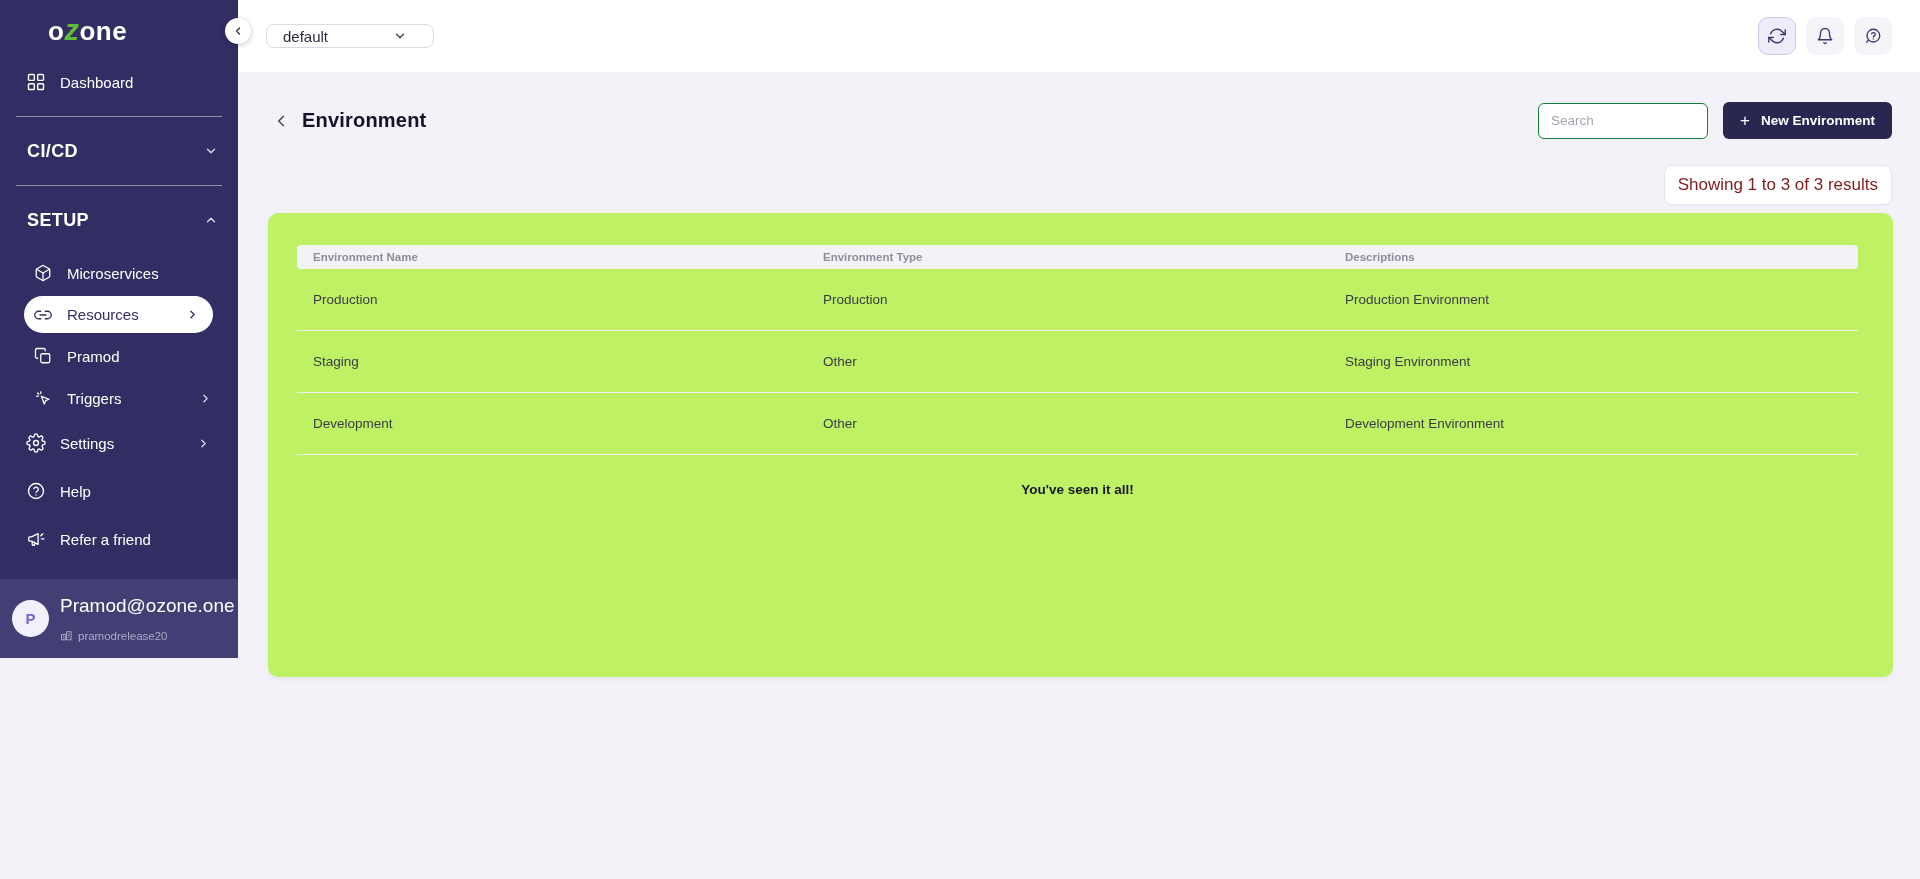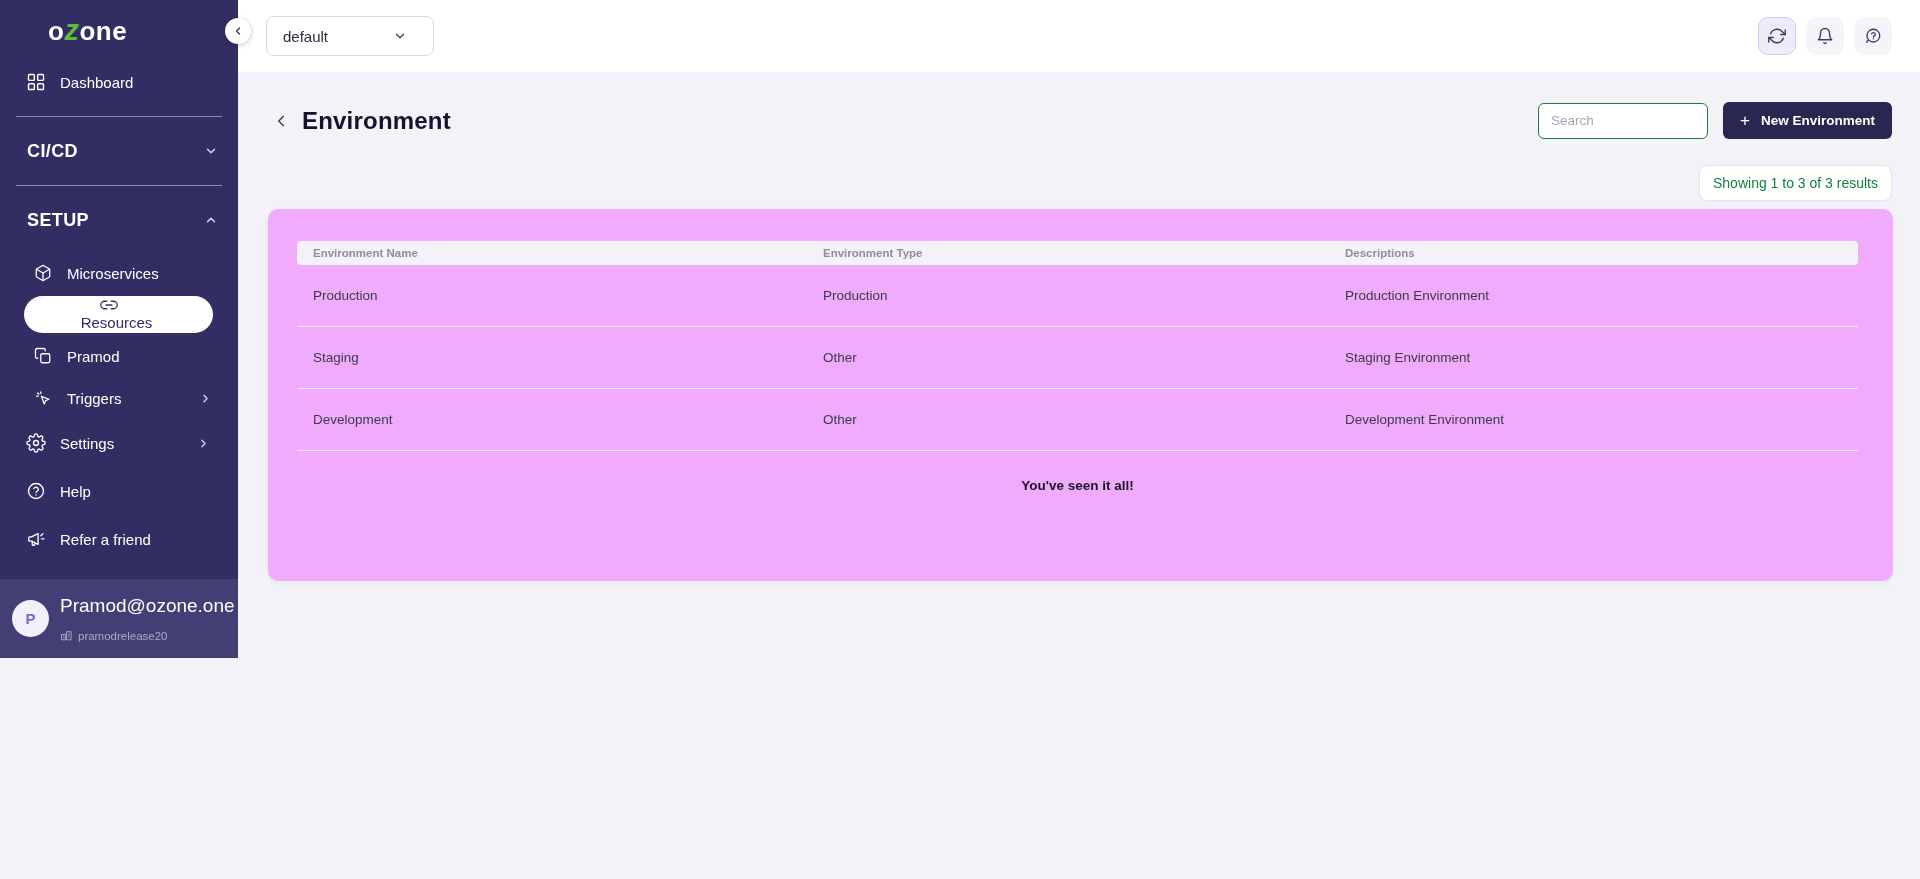--- a/index.html
+++ b/index.html
@@ -32,21 +32,21 @@
   .divider { height:1px; background:rgba(255,255,255,.45); margin:14px 16px; }
   .section {
     display:flex; align-items:center; justify-content:space-between;
     height:40px; padding:0 20px 0 27px; font-size:18px; font-weight:bold;
     letter-spacing:.4px; cursor:pointer;
   }
   .sub-item { height:42px; padding-left:34px; }
   .sub-item .ico { width:18px; height:18px; margin-right:15px; }
   .nav-item.active {
     background:#fff; color:#322e63; border-radius:19px; height:37px;
-    margin:2px 25px 2px 24px; padding:0 14px 0 10px;flex-direction:column;
+    margin:2px 25px 2px 24px; padding:0 14px 0 10px;
   }
   .chev-right { margin-left:auto; width:13px; height:13px; }
   .sidebar-bottom { position:absolute; bottom:95px; left:0; right:0; }
   .sidebar-bottom .nav-item { height:48px; }
   .user-panel {
     position:absolute; bottom:0; left:0; right:0; height:79px;
     background:#433e73; display:flex; align-items:center; padding:0 12px; gap:11px;
     cursor:pointer;
   }
   .avatar {
@@ -63,59 +63,59 @@
     border-radius:50%; background:#fff; box-shadow:0 1px 5px rgba(0,0,0,.25);
     display:flex; align-items:center; justify-content:center; cursor:pointer; z-index:10;
   }
 
   
   .topbar {
     position:absolute; left:238px; top:0; right:0; height:72px; background:#fff;
     display:flex; align-items:center; justify-content:space-between; padding:0 28px;
   }
   .workspace-select {
-    width:168px; height:40px; border:1px solid #d9d8e3; border-radius:8px;
+    width:168px; height:24px; border:1px solid #d9d8e3; border-radius:8px;
     display:flex; align-items:center; justify-content:space-between;
     padding:0 26px 0 16px; font-size:15px; color:#2e2b3d; cursor:pointer; background:#fff;
   }
   .topbar-actions { display:flex; align-items:center; gap:10px; }
   .icon-btn {
     width:38px; height:38px; border-radius:10px; background:#f4f4f9;
     border:1px solid transparent; display:flex; align-items:center; justify-content:center;
     cursor:pointer; color:#3b3769;
   }
   .icon-btn.highlight { background:#eeecf9; border-color:#cfc9ef; }
 
   
   .content { position:absolute; left:238px; top:72px; right:0; bottom:0; }
   .content-header { display:flex; align-items:center; padding:30px 28px 0 32px; }
   .back-btn { background:none; border:none; cursor:pointer; color:#4a4754; padding:2px; margin-right:10px; }
-  .page-title { font-size:24px; font-weight:bold; color:#15132b; letter-spacing:.2px; }
+  .page-title { font-size:20px; font-weight:bold; color:#15132b; letter-spacing:.2px; }
   .header-right { margin-left:auto; display:flex; align-items:center; gap:15px; }
   .search-input {
     width:170px; height:36px; border:1px solid #15803d; border-radius:6px;
     padding:0 12px; font-size:13.5px; color:#2e2b3d; background:#fff; outline:none;
     font-family:"Liberation Sans", sans-serif;
   }
   .search-input::placeholder { color:#a6a3b2; }
   .primary-btn {
     height:37px; background:#292752; color:#fff; border:none; border-radius:6px;
     font-size:13.5px; font-weight:bold; padding:0 17px; display:flex; align-items:center;
     gap:11px; cursor:pointer; font-family:"Liberation Sans", sans-serif;
   }
   .primary-btn .plus { font-size:17px; font-weight:normal; line-height:1; }
 
   .badge-row { display:flex; justify-content:flex-end; padding:26px 28px 0; }
   .results-badge {
     background:#fff; border:1px solid #e7e6ee; border-radius:8px; padding:9px 13px;
-    font-size:14px; color:#15803d; box-shadow:0 1px 2px rgba(0,0,0,.03);
+    font-size:17px; color:#7f1d1d; box-shadow:0 1px 2px rgba(0,0,0,.03);
   }
 
   .card {
-    margin:8px 27px 0 30px; height:372px; background:#f0abfc; border-radius:10px;
+    margin:8px 27px 0 30px; height:464px; background:#bef264; border-radius:10px;
     box-shadow:0 2px 6px rgba(23,20,60,.05); padding:32px 35px 0 29px;
   }
   .thead {
     display:grid; grid-template-columns:510fr 522fr 529fr; height:24px;
     background:#f3f3f7; border-radius:4px; align-items:center;
     font-size:11.5px; font-weight:bold; color:#8f8c9b;
   }
   .thead > div { padding-left:16px; }
   .trow {
     display:grid; grid-template-columns:510fr 522fr 529fr; height:62px;

